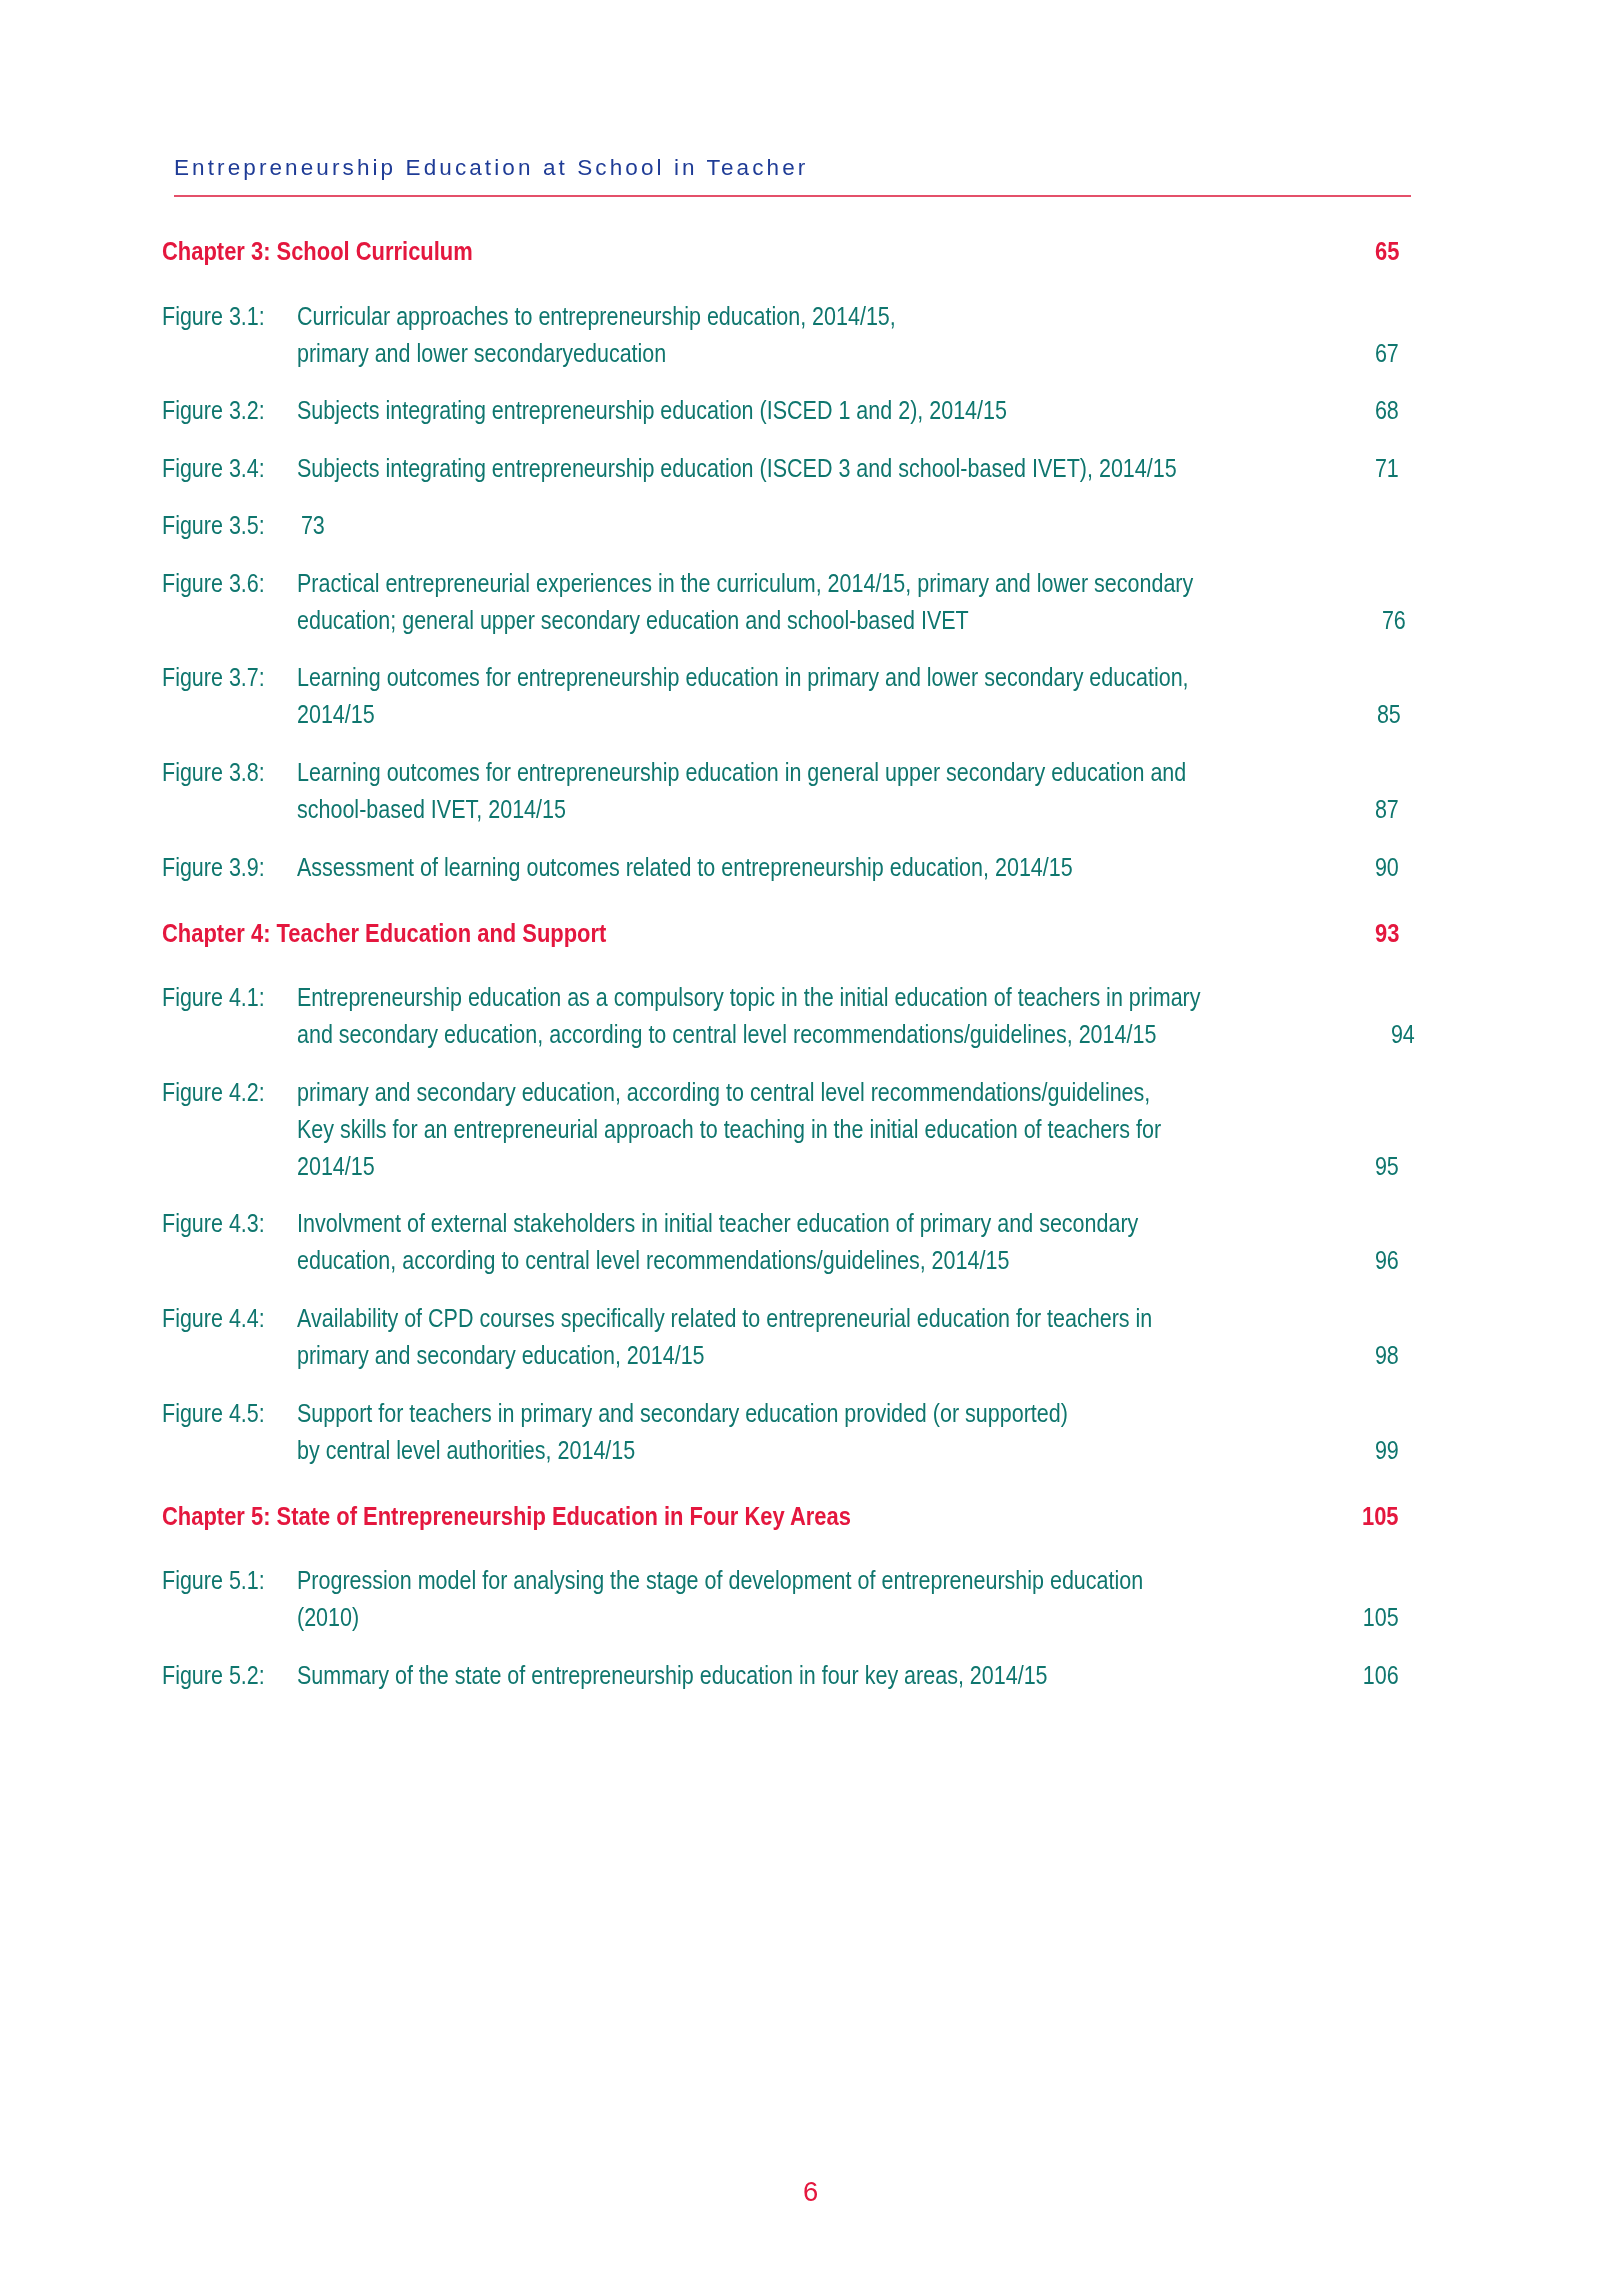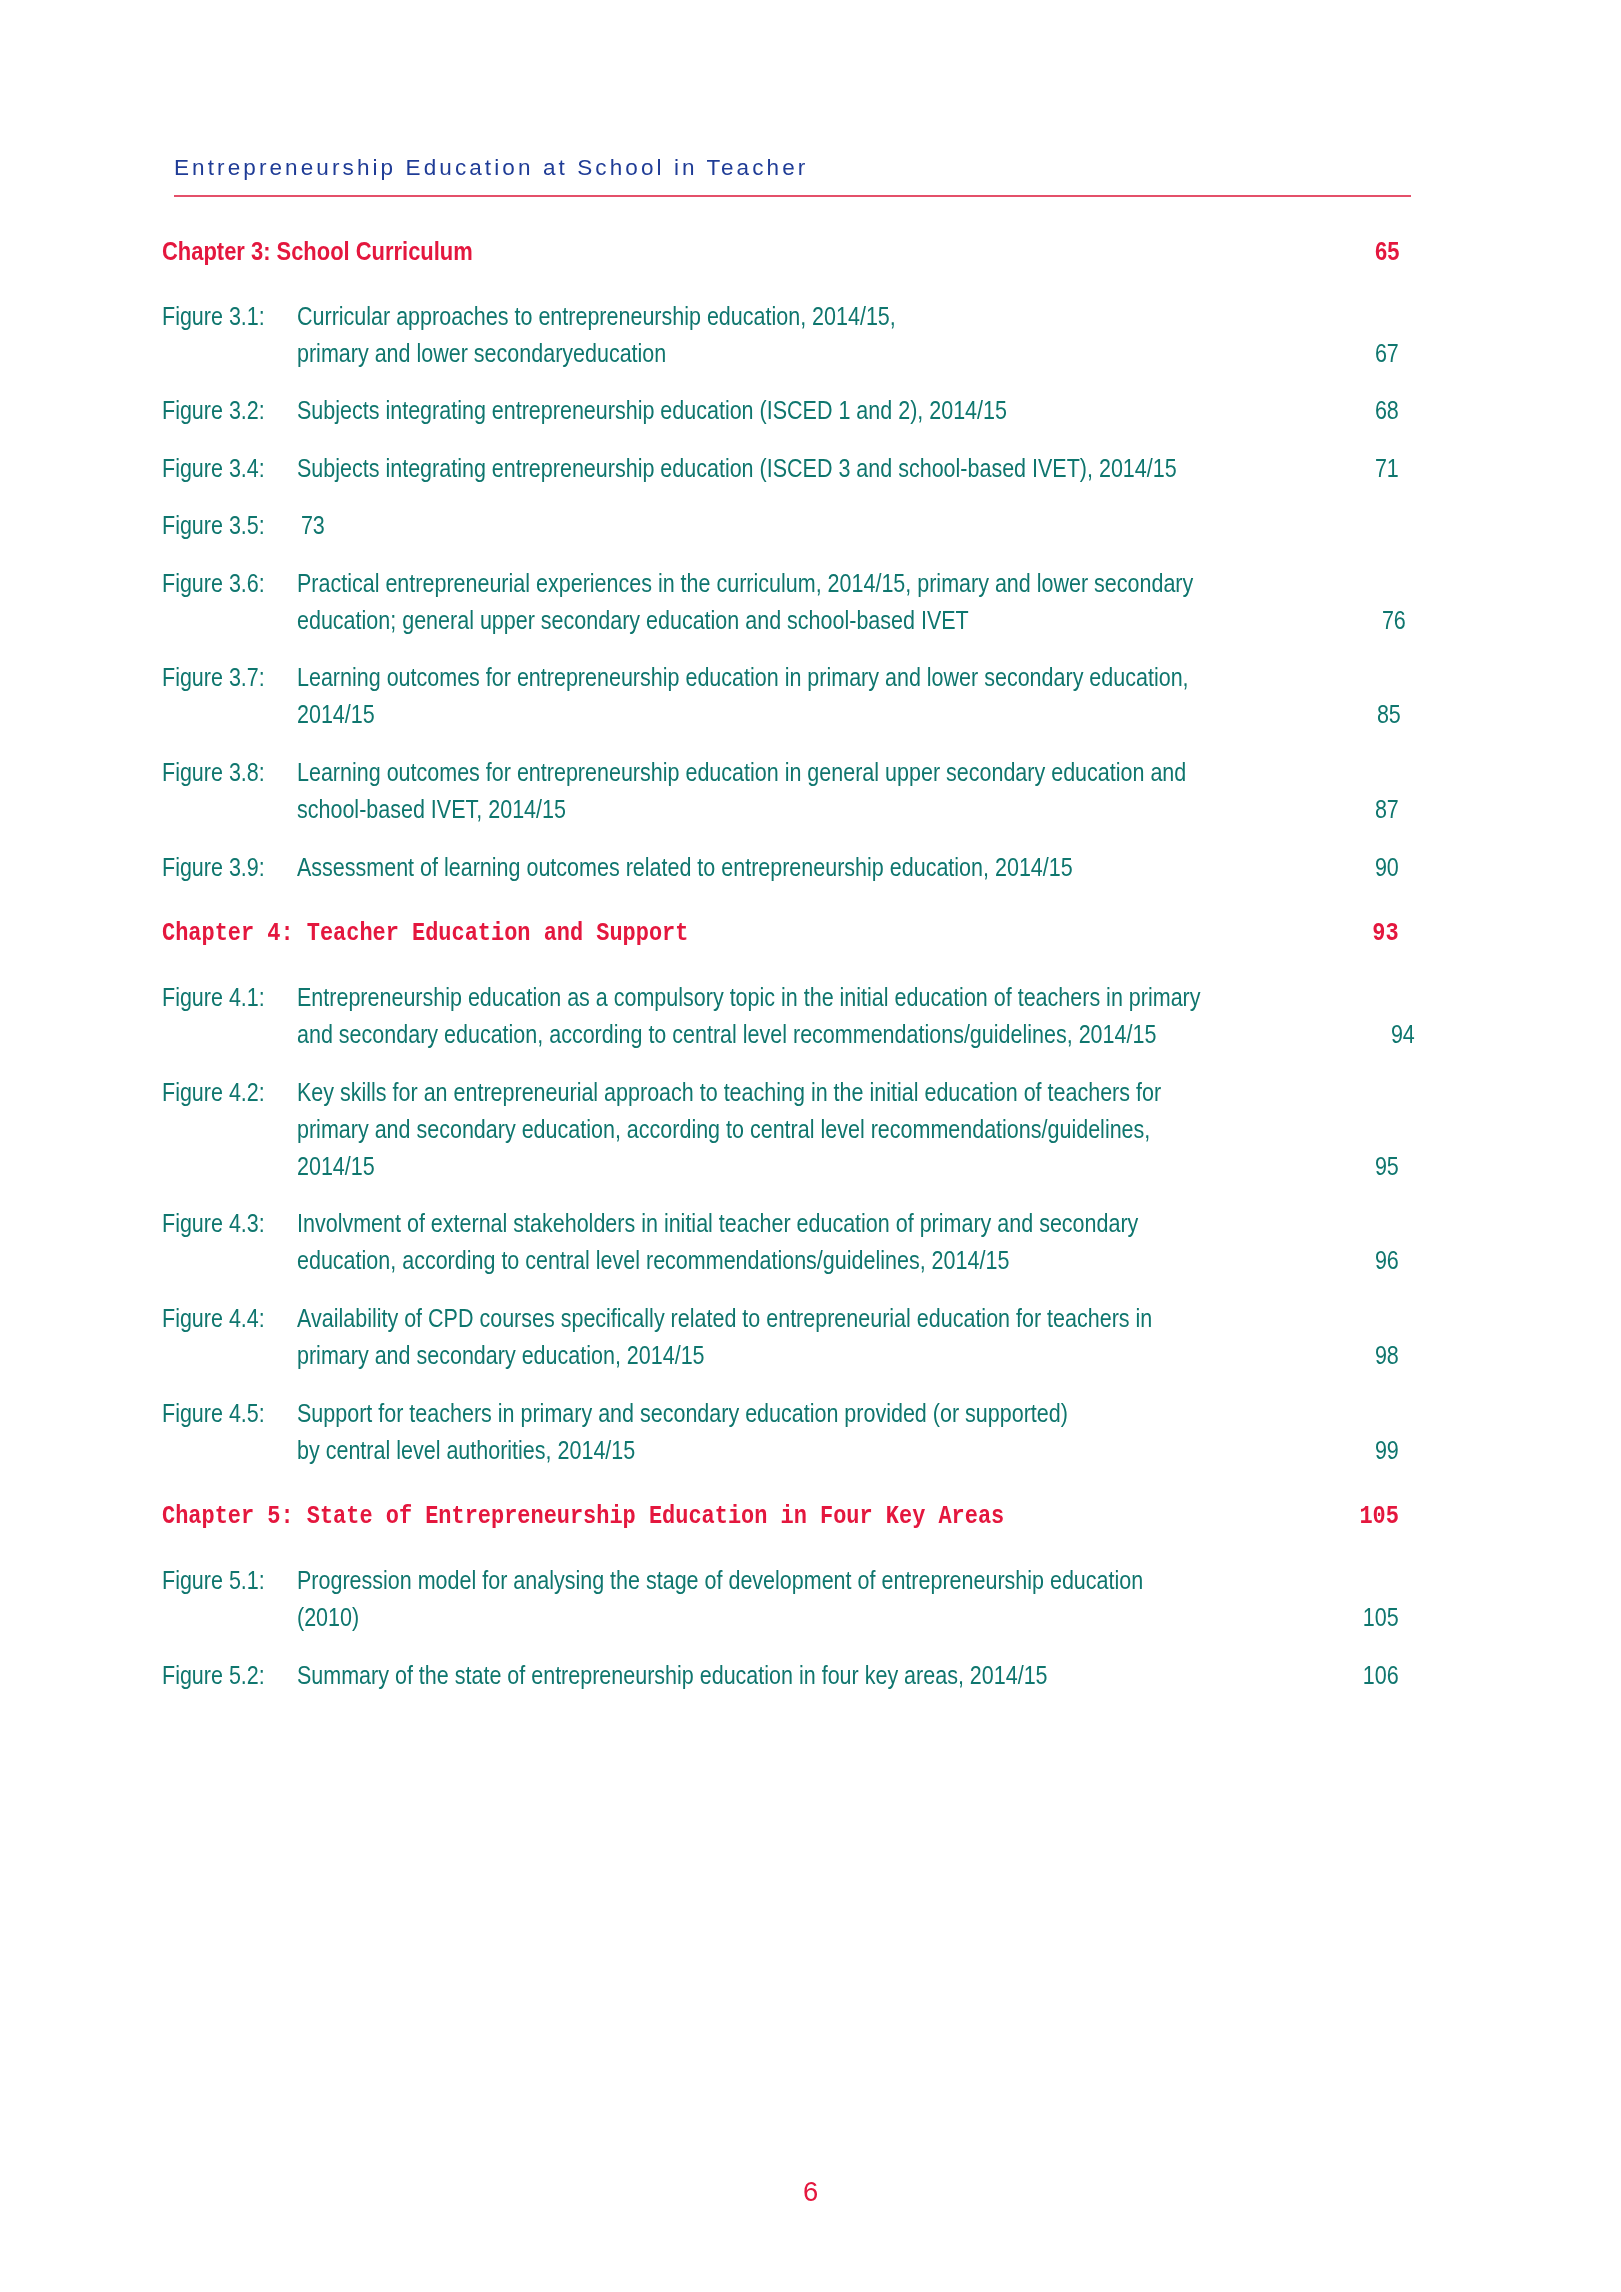--- a/index.html
+++ b/index.html
@@ -24,21 +24,21 @@
     display: flex; align-items: flex-end;
     font-family: "Liberation Sans", sans-serif; font-size: 25px; color: #0f766e;
     line-height: 37px; margin-bottom: 20.6px;
   }
   .fig-row .label { width: 135px; flex: 0 0 135px; align-self: flex-start; }
   .fig-row .desc { flex: 1 1 auto; padding-right: 39px; }
   .fig-row .page { flex: 0 0 auto; text-align: right; }
   .cond { display: inline-block; transform: scaleX(0.86); transform-origin: left center; white-space: nowrap; }
   .cond-r { display: inline-block; transform: scaleX(0.86); transform-origin: right center; white-space: nowrap; }
   .desc .line { display: block; }
-  .chapter-gap { margin-top: 33px; font-family: Liberation Mono, monospace; }
+  .chapter-gap { margin-top: 33px; }
   .page-number {
     position: absolute; left: 0; width: 1621px; top: 2176px; text-align: center;
     font-family: "Liberation Sans", sans-serif; font-size: 27.4px; color: #e4173e;
   }
 </style>
 </head>
 <body>
 
 <div class="running-header">Entrepreneurship Education at School in Teacher</div>
 <div class="header-rule"></div>
@@ -113,22 +113,22 @@
       <div class="label"><span class="cond">Figure 4.1:</span></div>
       <div class="desc">
         <span class="line"><span class="cond">Entrepreneurship education as a compulsory topic in the initial education of teachers in primary</span></span>
         <span class="line"><span class="cond">and secondary education, according to central level recommendations/guidelines, 2014/15</span></span>
       </div>
       <div class="page"><span class="cond-r">94</span></div>
     </div>
     <div class="fig-row">
       <div class="label"><span class="cond">Figure 4.2:</span></div>
       <div class="desc">
+        <span class="line"><span class="cond">primary and secondary education, according to central level recommendations/guidelines,</span></span>
         <span class="line"><span class="cond">Key skills for an entrepreneurial approach to teaching in the initial education of teachers for</span></span>
-        <span class="line"><span class="cond">primary and secondary education, according to central level recommendations/guidelines,</span></span>
         <span class="line"><span class="cond">2014/15</span></span>
       </div>
       <div class="page"><span class="cond-r">95</span></div>
     </div>
     <div class="fig-row">
       <div class="label"><span class="cond">Figure 4.3:</span></div>
       <div class="desc">
         <span class="line"><span class="cond">Involvment of external stakeholders in initial teacher education of primary and secondary</span></span>
         <span class="line"><span class="cond">education, according to central level recommendations/guidelines, 2014/15</span></span>
       </div>

